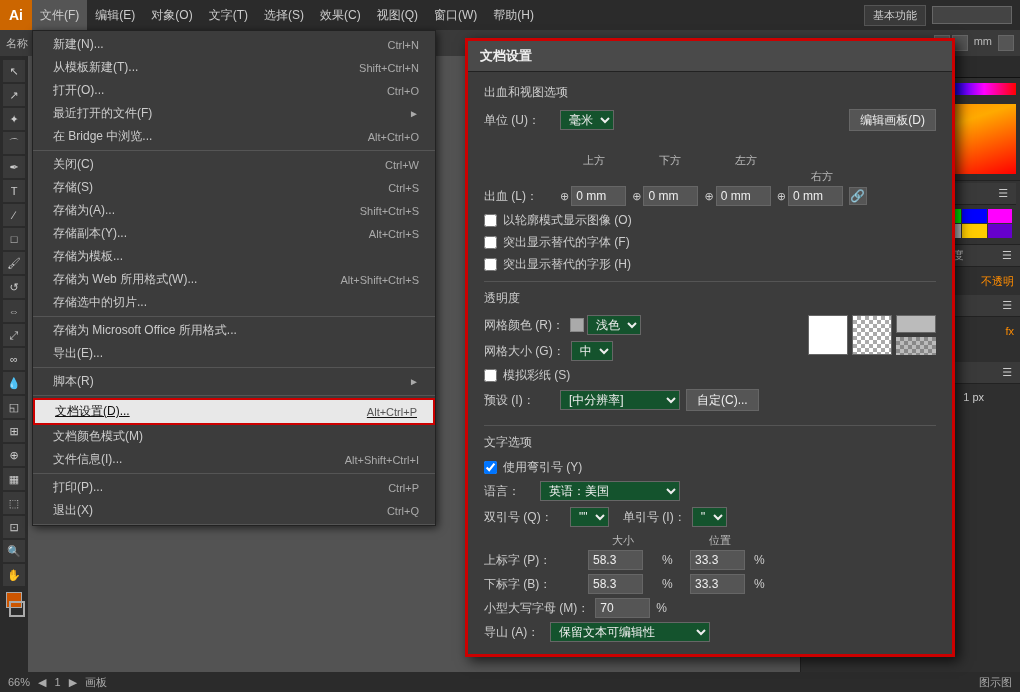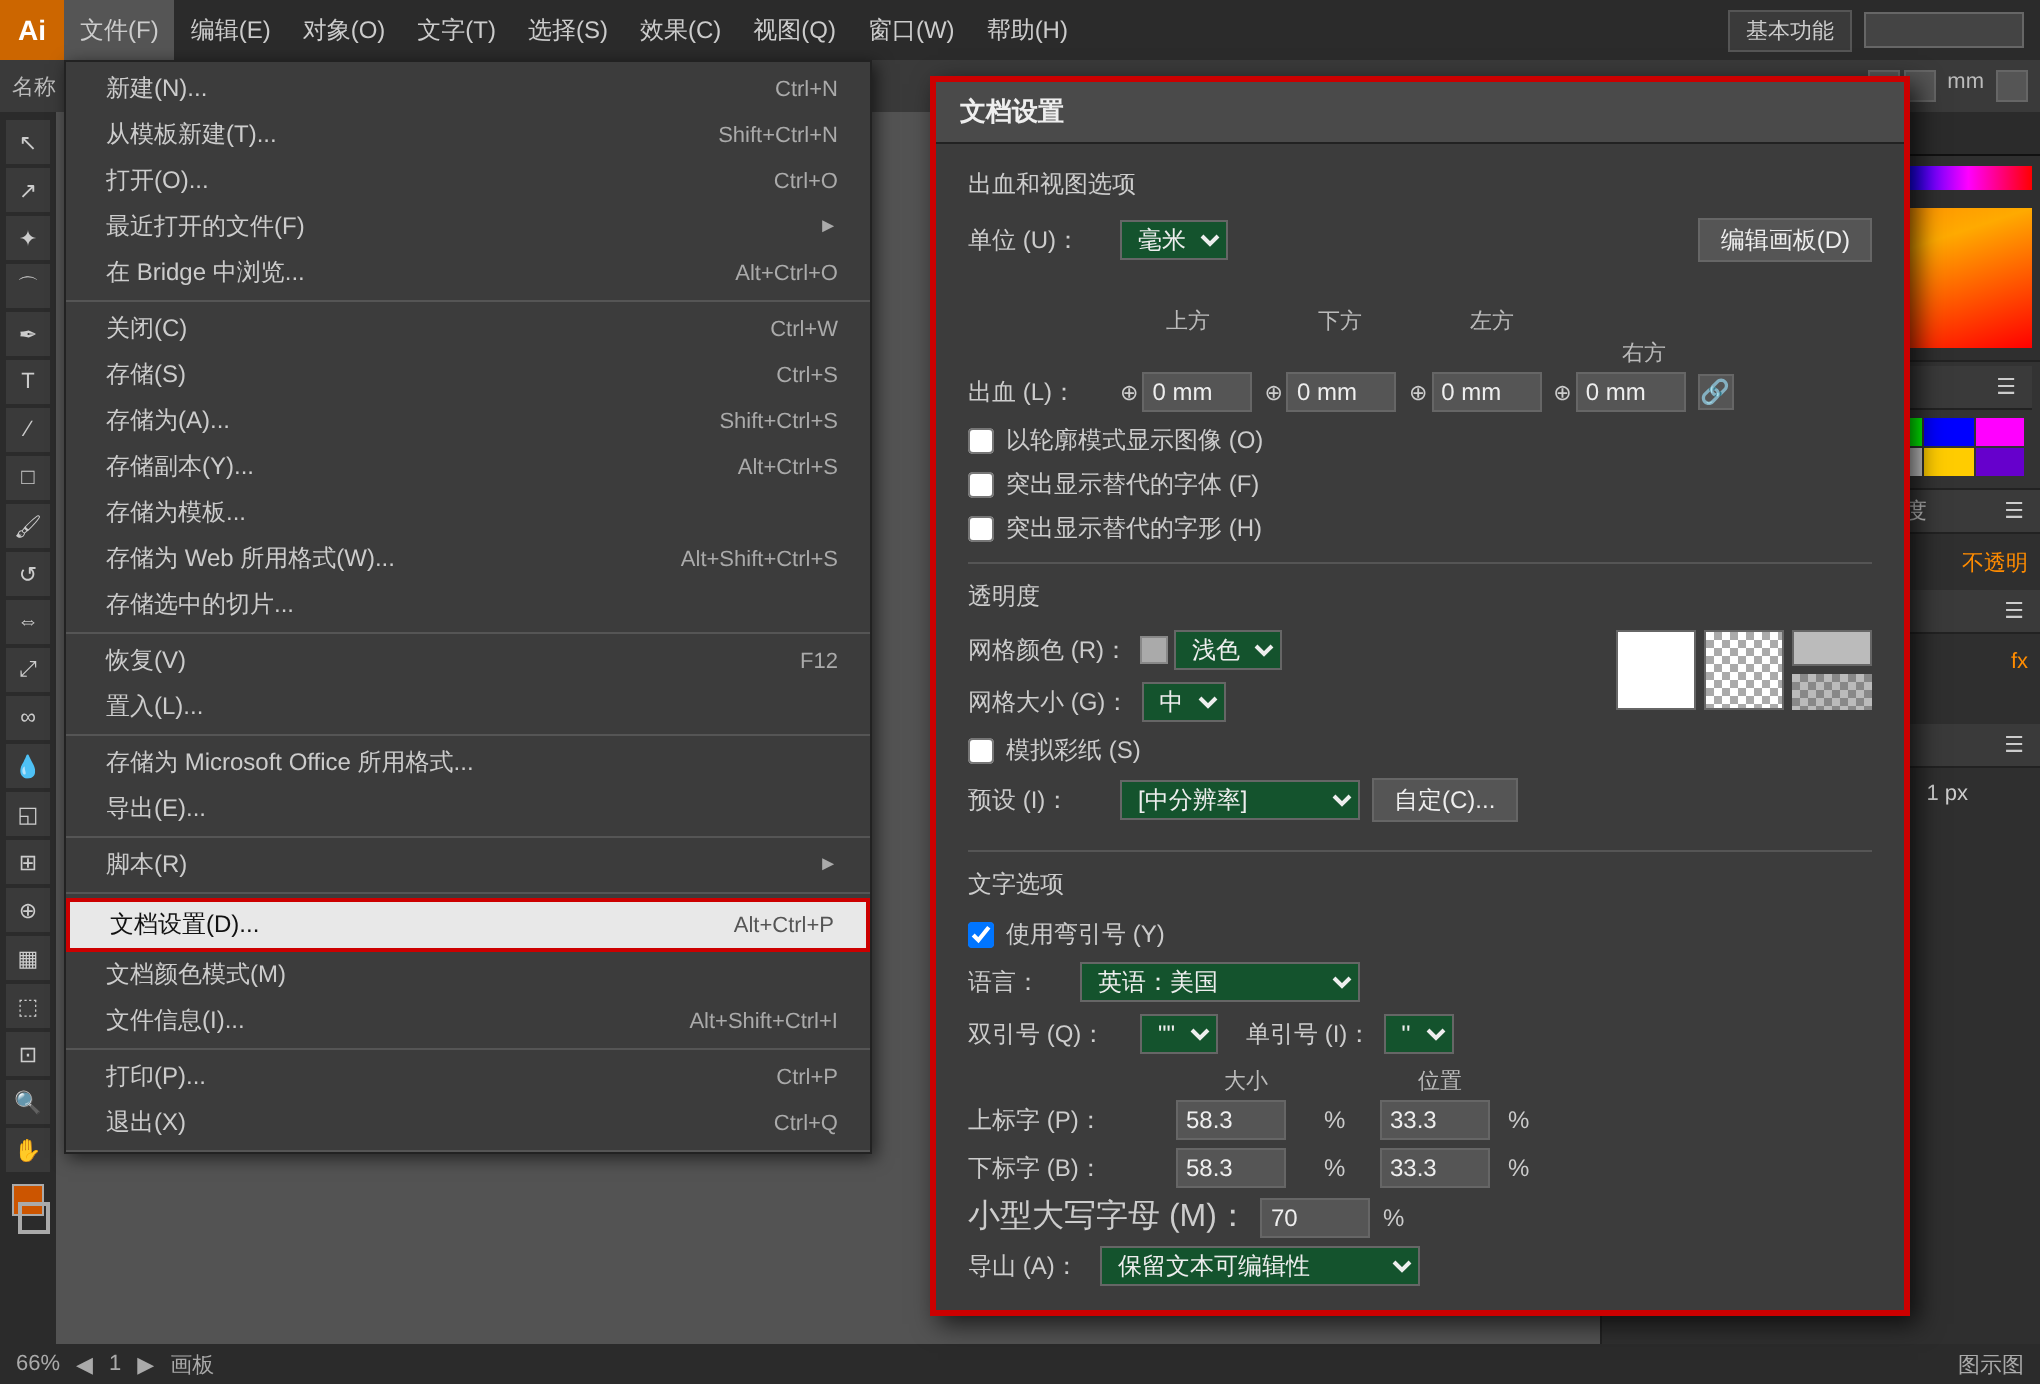--- a/index.html
+++ b/index.html
@@ -175,20 +175,21 @@
       padding: 3px 16px 3px 20px;
       color: #ccc;
       cursor: pointer;
       font-size: 12px;
       min-height: 22px;
     }
     .dropdown-item.highlighted {
       background: #e8e8e8;
       color: #111;
       border: 2px solid #cc0000;
+      text-decoration: underline;
     }
     .dropdown-item .shortcut {
       color: #aaa;
       font-size: 11px;
     }
     .dropdown-item.highlighted .shortcut {
       color: #555;
     }
     .dropdown-item .arrow {
       color: #aaa;
@@ -589,29 +590,20 @@
     </div>
     <div class="dropdown-item">
       <span>存储为模板...</span>
     </div>
     <div class="dropdown-item">
       <span>存储为 Web 所用格式(W)...</span>
       <span class="shortcut">Alt+Shift+Ctrl+S</span>
     </div>
     <div class="dropdown-item">
       <span>存储选中的切片...</span>
-    </div>
-  </div>
-  <div class="menu-section">
-    <div class="dropdown-item">
-      <span>恢复(V)</span>
-      <span class="shortcut">F12</span>
-    </div>
-    <div class="dropdown-item">
-      <span>置入(L)...</span>
     </div>
   </div>
   <div class="menu-section">
     <div class="dropdown-item">
       <span>存储为 Microsoft Office 所用格式...</span>
     </div>
     <div class="dropdown-item">
       <span>导出(E)...</span>
     </div>
   </div>
@@ -795,21 +787,21 @@
 
     <div style="display:grid;grid-template-columns:100px 70px 24px 60px 24px;align-items:center;gap:4px;margin-bottom:4px;">
       <span style="color:#ccc;font-size:12px;">下标字 (B)：</span>
       <input class="form-input" type="text" value="58.3" style="">
       <span style="color:#ccc;">%</span>
       <input class="form-input" type="text" value="33.3" style="">
       <span style="color:#ccc;">%</span>
     </div>
 
     <div style="display:flex;align-items:center;gap:6px;margin-bottom:4px;">
-      <span style="color:#ccc;font-size:16px;min-width:100px;">小型大写字母 (M)：</span>
+      <span style="color:#ccc;font-size:12px;min-width:100px;">小型大写字母 (M)：</span>
       <input class="form-input" type="text" value="70" style="">
       <span style="color:#ccc;">%</span>
     </div>
 
     <div style="display:flex;align-items:center;gap:6px;">
       <span style="color:#ccc;font-size:12px;min-width:60px;">导山 (A)：</span>
       <select class="form-select" style="width:160px;">
         <option>保留文本可编辑性</option>
       </select>
     </div>

